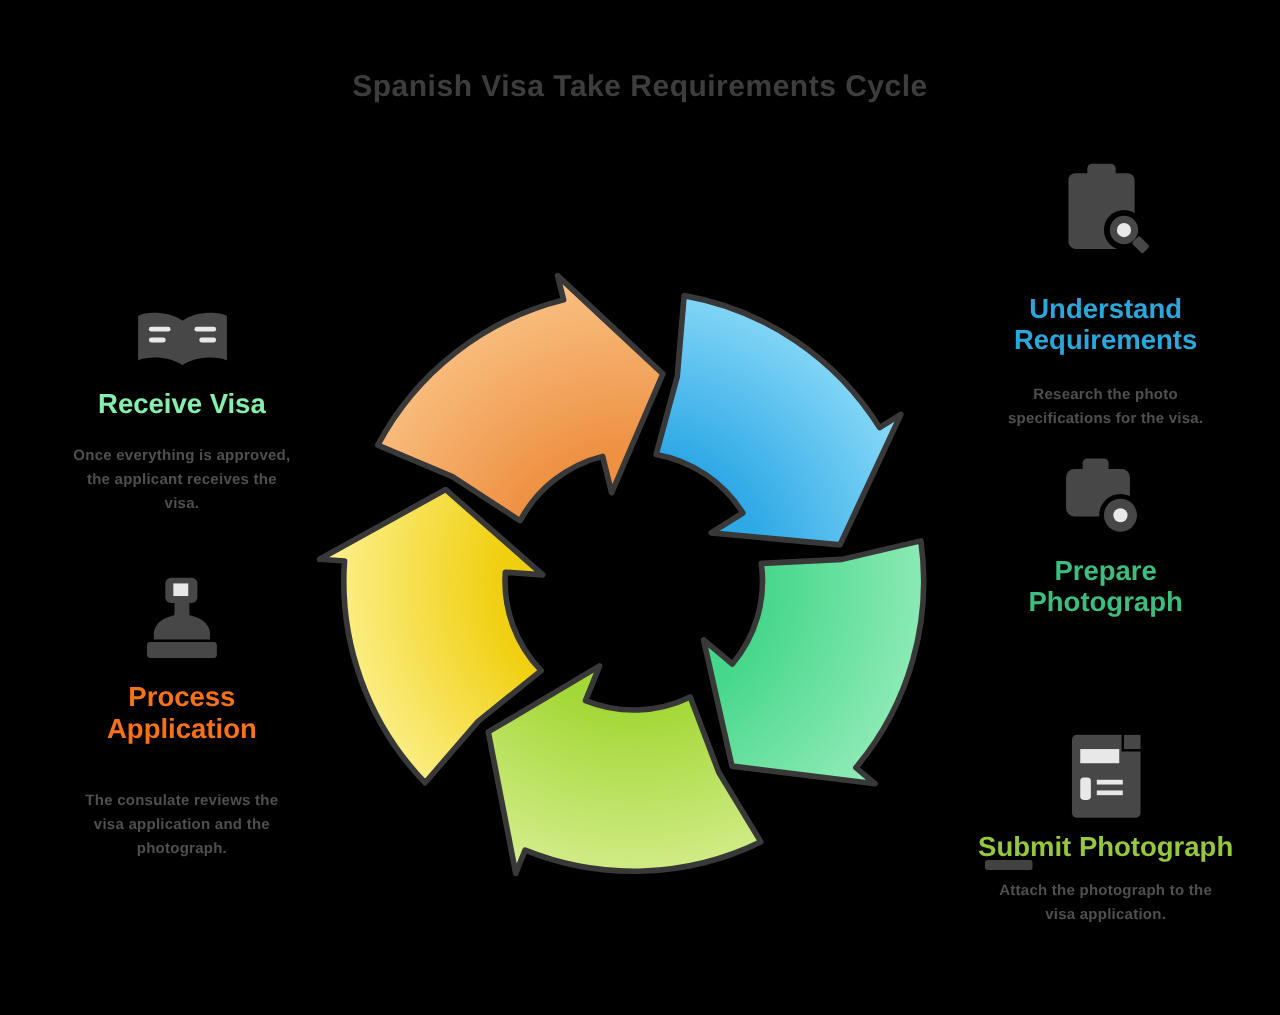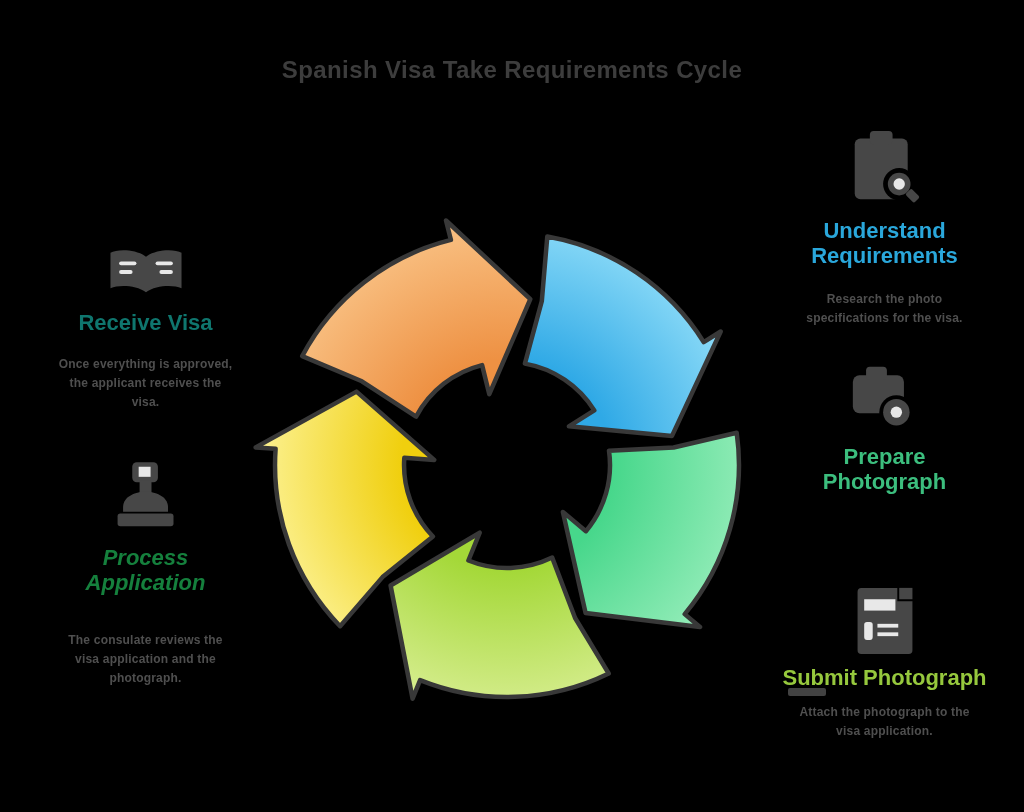--- a/index.html
+++ b/index.html
@@ -11,21 +11,21 @@
   .step{position:absolute;text-align:center;}
   .icon-wrap{display:flex;justify-content:center;align-items:flex-end;}
   .ic{fill:#474747;}
   .ic-lite{fill:#e8e8e8;}
   .ic-gap{fill:#000;}
   .step-label{font-size:22px;font-weight:800;line-height:1.14;}
   .step-desc{font-size:12px;font-weight:600;line-height:1.58;letter-spacing:.2px;}
   .dash{position:absolute;left:788px;top:688px;width:38px;height:8px;background:#424242;border-radius:2px;}
   
   #blk-understand{left:782px;top:128px;width:205px;}
-  #blk-understand .step-label{margin-top:12px;}
+  #blk-understand .step-label{margin-top:28px;}
   #blk-understand .step-desc{margin-top:22px;padding:0 6px;}
   #blk-prepare{left:782px;top:362px;width:205px;}
   #blk-prepare .step-label{margin-top:10px;}
   #blk-prepare .step-desc{margin-top:15px;padding:0 4px;}
   #blk-submit{left:782px;top:586px;width:205px;}
   #blk-submit .step-label{margin-top:9px;}
   #blk-submit .step-desc{margin-top:13px;padding:0 6px;}
   #blk-receive{left:48px;top:248px;width:195px;}
   #blk-receive .step-label{margin-top:14px;}
   #blk-receive .step-desc{margin-top:20px;padding:0 8px;}
@@ -116,33 +116,33 @@
   <div class="step" id="blk-receive">
     <div class="icon-wrap">
       <svg width="82" height="48" viewBox="0 0 84 50">
         <path class="ic" d="M42 9 C31 1 12 1 5 5 L5 42 C14 38 32 39 42 46 C52 39 70 38 79 42 L79 5 C72 1 53 1 42 9 Z"></path>
         <rect class="ic-lite" x="14" y="14" width="18" height="4" rx="2"></rect>
         <rect class="ic-lite" x="14" y="23" width="14" height="4" rx="2"></rect>
         <rect class="ic-lite" x="52" y="14" width="18" height="4" rx="2"></rect>
         <rect class="ic-lite" x="56" y="23" width="14" height="4" rx="2"></rect>
       </svg>
     </div>
-    <div class="step-label" style="color: #0f766e;">Receive Visa</div>
+    <div class="step-label" style="color: #86efac;">Receive Visa</div>
     <div class="step-desc" style="color: rgb(79, 79, 79);">Once everything is approved, the applicant receives the visa.</div>
   </div>
 
   <div class="step" id="blk-process">
     <div class="icon-wrap">
       <svg width="66" height="74" viewBox="0 0 72 78">
         <rect class="ic" x="21" y="1" width="28" height="22" rx="5"></rect>
         <rect class="ic-lite" x="28" y="6" width="13" height="11"></rect>
         <rect class="ic" x="29" y="21" width="13" height="14"></rect>
         <path class="ic" d="M11 50 C11 38 26 33 35.5 33 C45 33 60 38 60 50 L60 55 L11 55 Z"></path>
         <rect class="ic" x="5" y="57" width="61" height="14" rx="3"></rect>
       </svg>
     </div>
-    <div class="step-label" style="color: #15803d; font-style: italic;">Process Application</div>
+    <div class="step-label" style="color: #f97316;">Process Application</div>
     <div class="step-desc" style="color: rgb(79, 79, 79);">The consulate reviews the visa application and the photograph.</div>
   </div>
 
   <div class="dash"></div>
 
 </div>
 
 </body></html>

